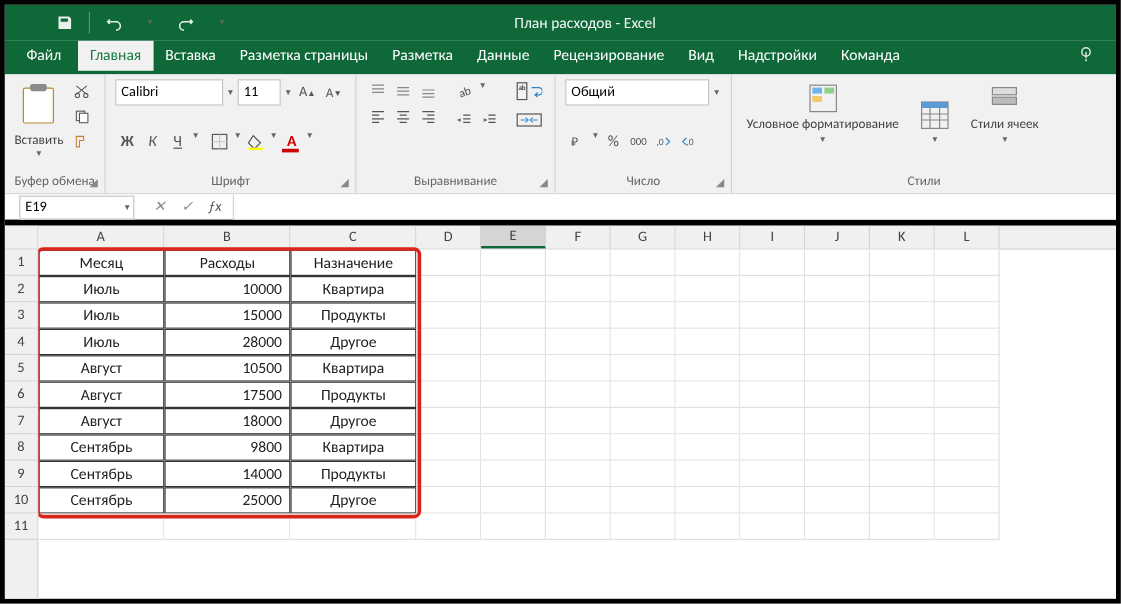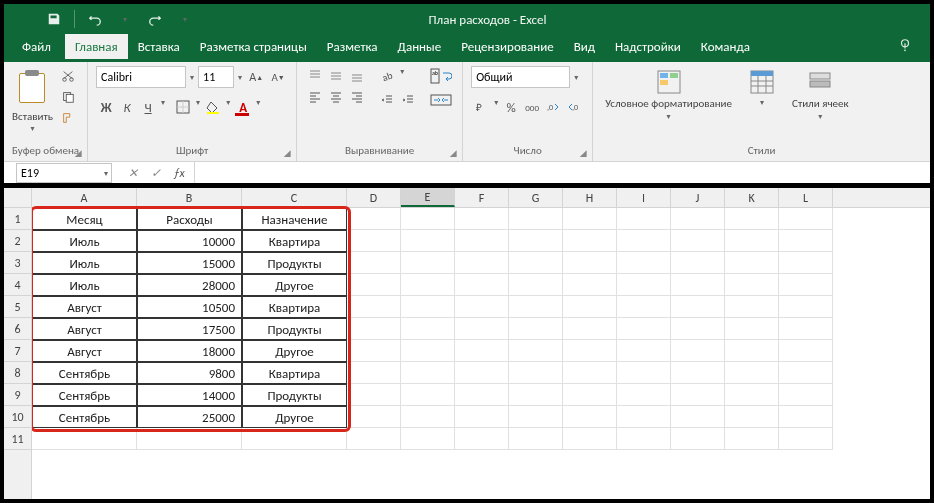--- a/index.html
+++ b/index.html
@@ -18,32 +18,32 @@
 .ribbon{background:#f1f1f1;border-bottom:1px solid #d4d4d4;height:100px;display:flex;align-items:stretch}
 .rgroup{border-right:1px solid #d4d4d4;padding:4px 8px 2px;display:flex;flex-direction:column;justify-content:space-between;position:relative}
 .rgroup-label{font-size:11px;color:#666;text-align:center;padding:2px 0}
 .rgroup-body{display:flex;align-items:flex-start;gap:4px;flex:1}
 .casca{display:flex;flex-direction:column;align-items:center}
 .bigbtn{width:40px;height:44px;display:flex;flex-direction:column;align-items:center;justify-content:center;font-size:11px;color:#444}
 .paste-icon{width:26px;height:30px;border:1px solid #b88a2a;background:#fff;border-radius:2px;position:relative}
 .paste-icon::before{content:"";position:absolute;top:-4px;left:5px;width:14px;height:6px;background:#8a8a8a;border-radius:2px}
 .mini-col{display:flex;flex-direction:column;gap:1px}
 .mini-btn{width:22px;height:20px;display:flex;align-items:center;justify-content:center;color:#555}
-.font-row{display:flex;align-items:center;gap:2px;margin-bottom:5px}
+.font-row{display:flex;align-items:center;gap:2px;margin-bottom:16px}
 .font-sel{border:1px solid #c5c5c5;background:#fff;height:22px;font-size:12px;padding:0 16px 0 4px;appearance:none;position:relative}
 .font-name{width:90px}
 .font-size{width:36px}
 .mini{width:20px;height:20px;display:flex;align-items:center;justify-content:center;color:#555;border:1px solid transparent;font-size:13px}
 .btnrow{display:flex;gap:1px}
 .flexcol{display:flex;flex-direction:column;gap:4px}
 .align-grid{display:grid;grid-template-columns:repeat(3,20px);gap:1px}
 .align-btn{width:20px;height:20px;display:flex;align-items:center;justify-content:center}
-.num-sel{border:1px solid #c5c5c5;background:#fff;height:22px;width:99px;font-size:12px;padding:0 4px}
+.num-sel{border:1px solid #c5c5c5;background:#fff;height:22px;width:120px;font-size:12px;padding:0 4px}
 .drop{font-size:8px;padding:0 2px;color:#666}
-.styles-body{display:flex;gap:8px;align-items:flex-start}
+.styles-body{display:flex;gap:8px;align-items:flex-end}
 .style-btn{display:flex;flex-direction:column;align-items:center;font-size:11px;color:#444;gap:2px;padding:2px 4px;text-align:center;line-height:1.1}
 .style-icon{width:28px;height:28px;display:flex;align-items:center;justify-content:center}
 .corner-launch{position:absolute;right:2px;bottom:2px;width:14px;height:14px;color:#888;display:flex;align-items:center;justify-content:center;font-size:9px;border:1px solid transparent}
 .name-fx{height:26px;border-bottom:5px solid #000000;display:flex;align-items:center;background:#fff}
 .name-box{width:96px;height:20px;border:1px solid #c5c5c5;margin:0 6px 0 12px;font-size:12px;padding:0 14px 0 4px;background:#fff}
 .fx-btns{display:flex;gap:1px;padding:0 4px;border-right:1px solid #d4d4d4;height:100%}
 .fx-btn{width:22px;display:flex;align-items:center;justify-content:center;color:#888;font-style:italic}
 .fx-area{flex:1;border:none;height:20px;padding:0 6px;font-size:12px}
 .sheet{display:flex;position:relative;height:calc(503px - 8px - 30px - 28px - 100px - 26px);overflow:hidden}
 .row-hdrs{width:28px;background:#f0f0f0;border-right:1px solid #d4d4d4;flex-shrink:0}

